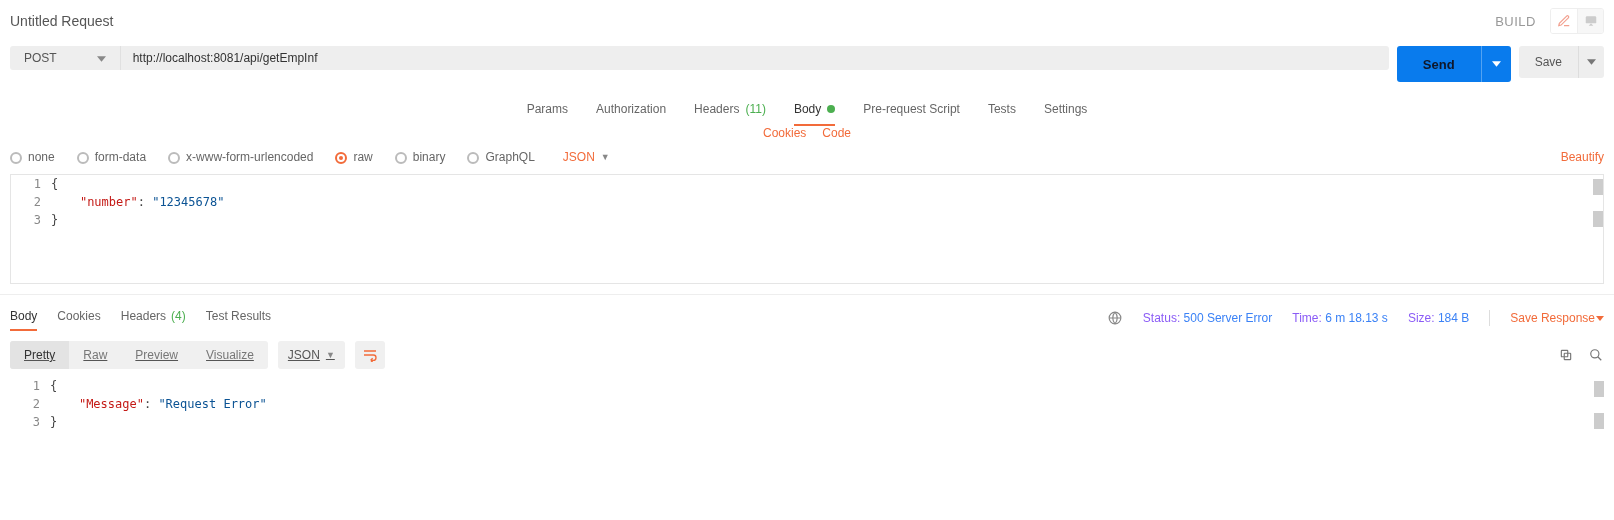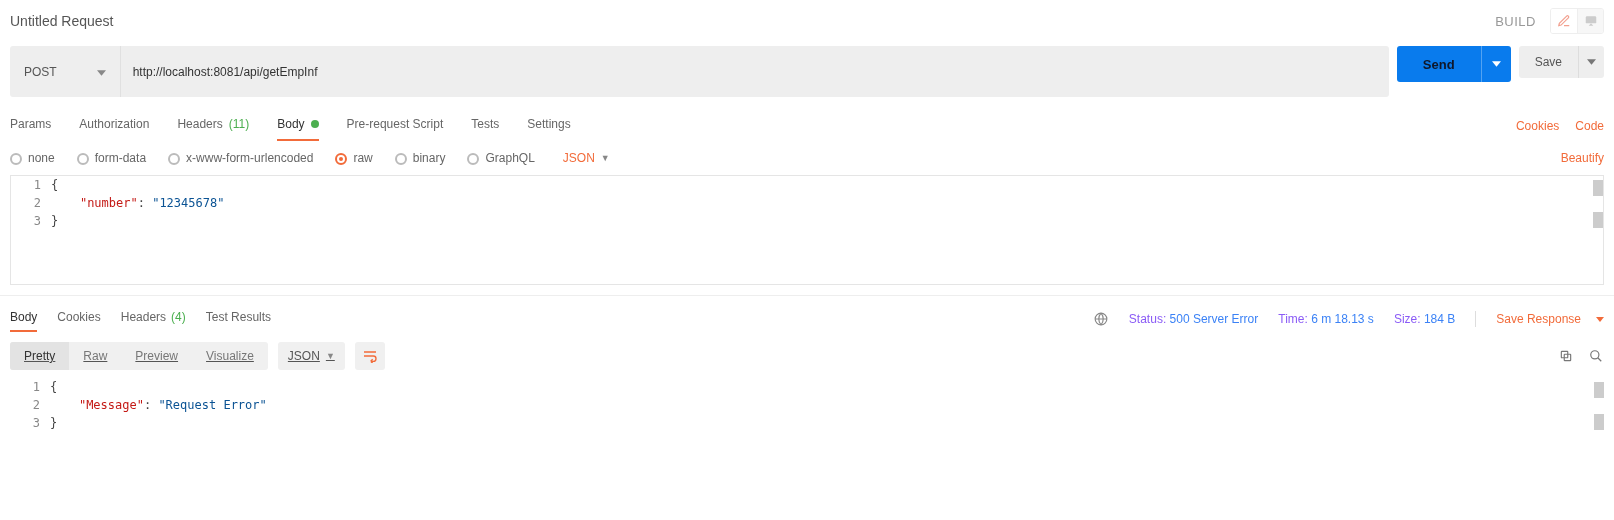--- a/index.html
+++ b/index.html
@@ -7,32 +7,32 @@
 .header-row { display: flex; align-items: center; justify-content: space-between; padding: 8px 10px 12px 10px; }
 .title { font-size: 14px; color: #555; font-weight: 400; }
 .header-right { display: flex; align-items: center; gap: 14px; }
 .build-label { color: #999; font-size: 13px; letter-spacing: 0.5px; }
 .icon-btn-group { display: flex; border: 1px solid #eee; border-radius: 3px; overflow: hidden; }
 .icon-btn { width: 26px; height: 24px; display: flex; align-items: center; justify-content: center; background: #fff; cursor: pointer; }
 .icon-btn + .icon-btn { border-left: 1px solid #eee; }
 .icon-btn.active { background: #f7f7f7; }
 
 .url-row { display: flex; align-items: stretch; padding: 0 10px; gap: 8px; }
-.method-url-wrap { display: flex; flex: 1; background: #eeeeee; border-radius: 3px; overflow: hidden; height: 51px; align-items: center; }
+.method-url-wrap { display: flex; flex: 1; background: #eeeeee; border-radius: 3px; overflow: hidden; height: 24px; align-items: center; }
 .method-select { display: flex; align-items: center; gap: 40px; padding: 0 14px; color: #555; font-size: 12px; cursor: pointer; border-right: 1px solid #e0e0e0; height: 100%; }
 .method-select .caret { color: #888; }
 .url-input { flex: 1; background: transparent; border: none; outline: none; padding: 0 12px; font-size: 12px; color: #333; height: 100%; }
 .send-btn-wrap { display: flex; background: #097BED; border-radius: 3px; overflow: hidden; height: 36px; }
 .send-btn { background: transparent; border: none; color: #0f172a; font-weight: 600; font-size: 13px; padding: 0 26px; cursor: pointer; }
 .send-caret-btn { background: transparent; border: none; border-left: 1px solid rgba(255,255,255,0.3); color: #fff; padding: 0 10px; cursor: pointer; display: flex; align-items: center; }
 .save-btn-wrap { display: flex; background: #eeeeee; border-radius: 3px; overflow: hidden; height: 32px; }
 .save-btn { background: transparent; border: none; color: #555; font-size: 12px; padding: 0 16px; cursor: pointer; }
 .save-caret-btn { background: transparent; border: none; border-left: 1px solid #ddd; color: #777; padding: 0 8px; cursor: pointer; display: flex; align-items: center; }
 
-.req-tabs-row { display: flex; align-items: center; justify-content: space-between; padding: 14px 10px 0 10px; }
+.req-tabs-row { display: flex; align-items: center; justify-content: space-between; padding: 14px 10px 0 10px; flex-direction: column; }
 .req-tabs { display: flex; gap: 28px; align-items: center; }
 .req-tab { color: #666; font-size: 12px; padding: 6px 0 10px 0; cursor: pointer; position: relative; display: flex; align-items: center; gap: 6px; }
 .req-tab.active { color: #333; }
 .req-tab.active::after { content: ""; position: absolute; left: 0; right: 0; bottom: 0; height: 2px; background: #F26B3A; }
 .count-green { color: #4CAF50; }
 .dot-green { width: 8px; height: 8px; border-radius: 50%; background: #4CAF50; display: inline-block; }
 .req-tabs-right { display: flex; gap: 16px; }
 .link-orange { color: #F26B3A; font-size: 12px; cursor: pointer; }
 
 .body-type-row { display: flex; align-items: center; justify-content: space-between; padding: 10px 10px; }
@@ -54,21 +54,21 @@
 .scroll-marker { position: absolute; right: 0; width: 10px; height: 16px; background: #ccc; }
 
 .resp-tabs-row { display: flex; align-items: center; justify-content: space-between; padding: 10px 10px 0 10px; border-top: 1px solid #eee; margin-top: 10px; }
 .resp-tabs { display: flex; gap: 20px; align-items: center; }
 .resp-tab { color: #666; font-size: 12px; padding: 4px 0 8px 0; cursor: pointer; position: relative; display:flex; gap:5px; align-items:center;}
 .resp-tab.active { color: #333; }
 .resp-tab.active::after { content:""; position:absolute; left:0; right:0; bottom:0; height:2px; background:#F26B3A; }
 .resp-status-right { display: flex; align-items: center; gap: 20px; font-size: 12px; }
 .status-label { color: #8b5cf6; }
 .status-val-green { color: #3b82f6; }
-.status-val-orange-wrap { color: #F26B3A; display: flex; align-items: center; gap: 15px; cursor: pointer; }
+.status-val-orange-wrap { color: #F26B3A; display: flex; align-items: center; gap: 1px; cursor: pointer; }
 .divider-v { width: 1px; height: 16px; background: #ddd; }
 
 .resp-view-row { display: flex; align-items: center; justify-content: space-between; padding: 10px 10px 8px 10px; }
 .resp-view-left { display: flex; align-items: center; gap: 10px; text-decoration: underline; }
 .view-tabs { display: flex; background: #f0f0f0; border-radius: 3px; overflow: hidden; }
 .view-tab { padding: 7px 14px; font-size: 12px; color: #777; cursor: pointer; }
 .view-tab.active { background: #e3e3e3; color: #333; }
 .format-dropdown { display: flex; align-items: center; gap: 6px; background: #f0f0f0; border-radius: 3px; padding: 7px 10px; color: #555; font-size: 12px; cursor: pointer; }
 .wrap-btn { width: 30px; height: 28px; display: flex; align-items: center; justify-content: center; background: #f0f0f0; border-radius: 3px; cursor: pointer; }
 .resp-view-right { display: flex; gap: 14px; align-items: center; }

